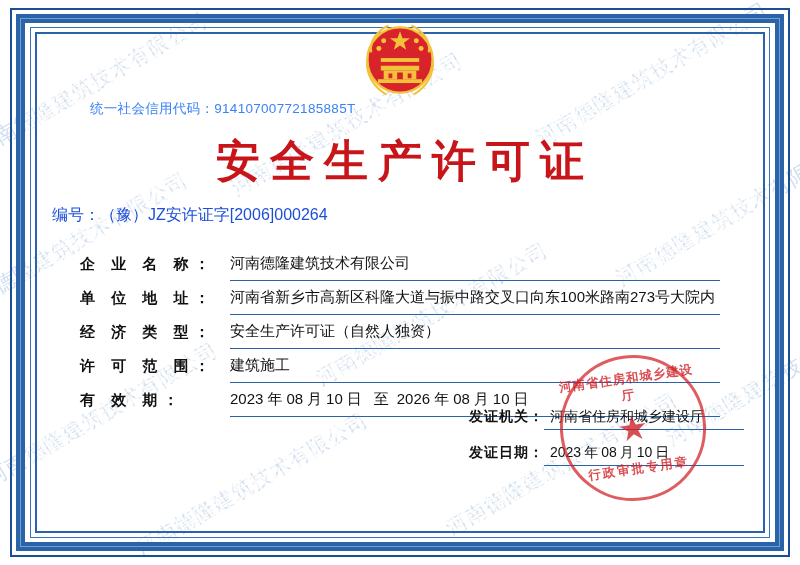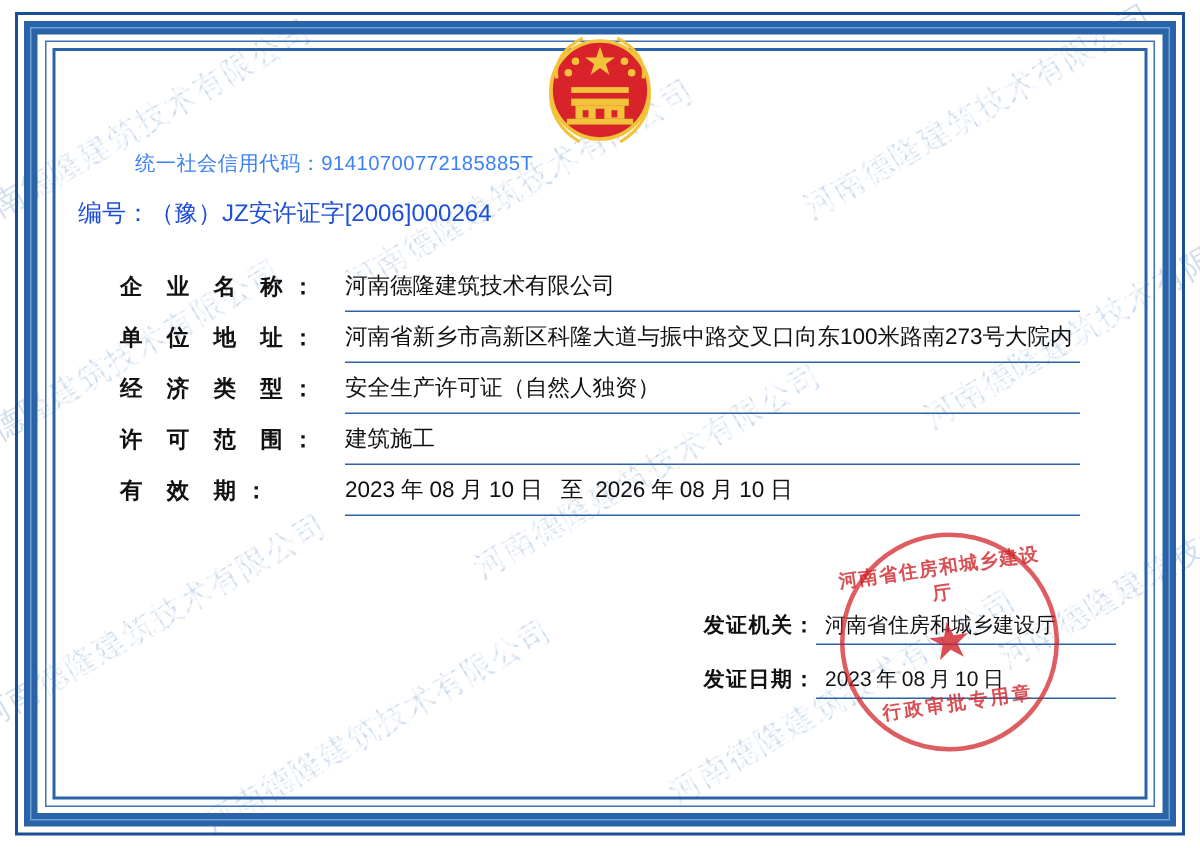--- a/index.html
+++ b/index.html
@@ -283,20 +283,21 @@
       </g>
     </svg>
   </div>
 
   <div class="content">
 
     <div class="credit-code">
       <span>统一社会信用代码：</span><span>91410700772185885T</span>
     </div>
 
+    <div class="title">安全生产许可证</div>
 
     <div class="serial">
       <span>编号：</span><span>（豫）JZ安许证字[2006]000264</span>
     </div>
 
     <table class="fields">
       <tbody>
           <tr>
         <td class="label">企 业 名 称：</td>
         <td class="value">河南德隆建筑技术有限公司</td>

